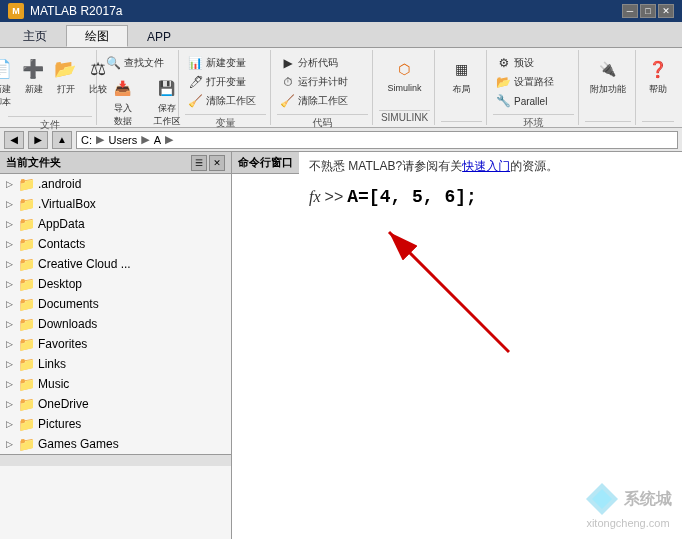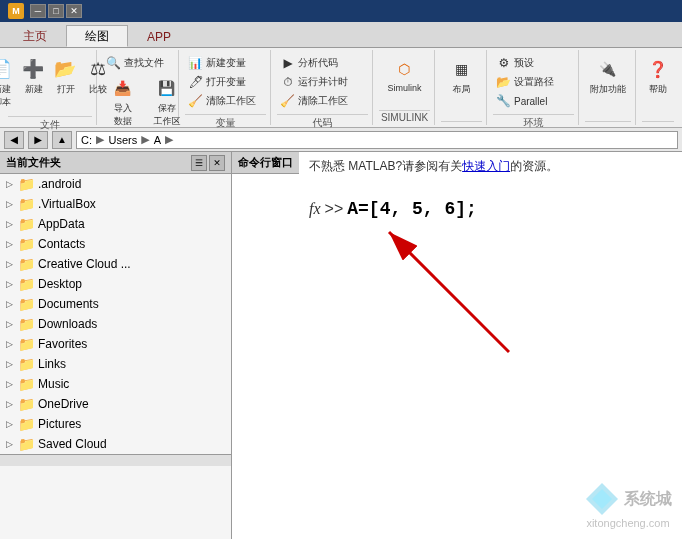--- a/index.html
+++ b/index.html
@@ -48,21 +48,21 @@
       background: #d9d9d9;
       display: flex;
       align-items: flex-end;
       height: 26px;
       border-bottom: 1px solid #999;
       padding-left: 4px;
     }
     .ribbon-tab {
       padding: 4px 18px;
       font-size: 12px;
-      color: #7f1d1d;
+      color: #0f172a;
       cursor: pointer;
       border: 1px solid transparent;
       border-bottom: none;
       height: 22px;
       display: flex; align-items: center;
     }
     .ribbon-tab.active {
       background: #f0f0f0;
       border-color: #aaa;
       border-bottom: 1px solid #f0f0f0;
@@ -258,21 +258,21 @@
       font-weight: bold;
     }
     .cmd-body {
       flex: 1;
       padding: 6px 10px;
       position: relative;
     }
     .cmd-info-text {
       font-size: 12px;
       color: #333;
-      margin-bottom: 24px;
+      margin-bottom: 12px;
     }
     .cmd-prompt-line {
       display: flex;
       align-items: center;
       gap: 4px;
       font-size: 16px;
       margin-top: 4px;
     }
     .cmd-fx {
       font-style: italic;
@@ -303,20 +303,21 @@
     
     .file-list::-webkit-scrollbar { width: 12px; }
     .file-list::-webkit-scrollbar-track { background: #f0f0f0; }
     .file-list::-webkit-scrollbar-thumb { background: #aaa; border: 1px solid #999; }
   </style>
 </head>
 <body>
 
 <div class="title-bar">
   <div class="title-bar-icon">M</div>
+  <span class="title-bar-text">MATLAB R2017a</span>
   <div class="title-bar-buttons">
     <div class="title-btn">─</div>
     <div class="title-btn">□</div>
     <div class="title-btn">✕</div>
   </div>
 </div>
 
 <div class="ribbon-tabs">
   <div class="ribbon-tab">主页</div>
   <div class="ribbon-tab active">绘图</div>
@@ -550,21 +551,21 @@
       <span class="file-name">OneDrive</span>
     </div>
         <div class="file-item">
       <span class="expand-arrow">▷</span>
       <span class="file-icon" style="color:#e8c44a; font-size:14px;">📁</span>
       <span class="file-name">Pictures</span>
     </div>
         <div class="file-item">
       <span class="expand-arrow">▷</span>
       <span class="file-icon" style="color:#e8c44a; font-size:14px;">📁</span>
-      <span class="file-name">Saved Cloud</span>
+      <span class="file-name">Games Games</span>
     </div>
         <div style="height: 12px; background: rgb(224, 224, 224); border-top: 1px solid rgb(153, 153, 153); display: flex; align-items: center; justify-content: center;"></div>
       </div>
   </div>
 
   <div class="right-panel">
     <div class="cmd-header">
       <span>命令行窗口</span>
     </div>
     <div class="cmd-body">

